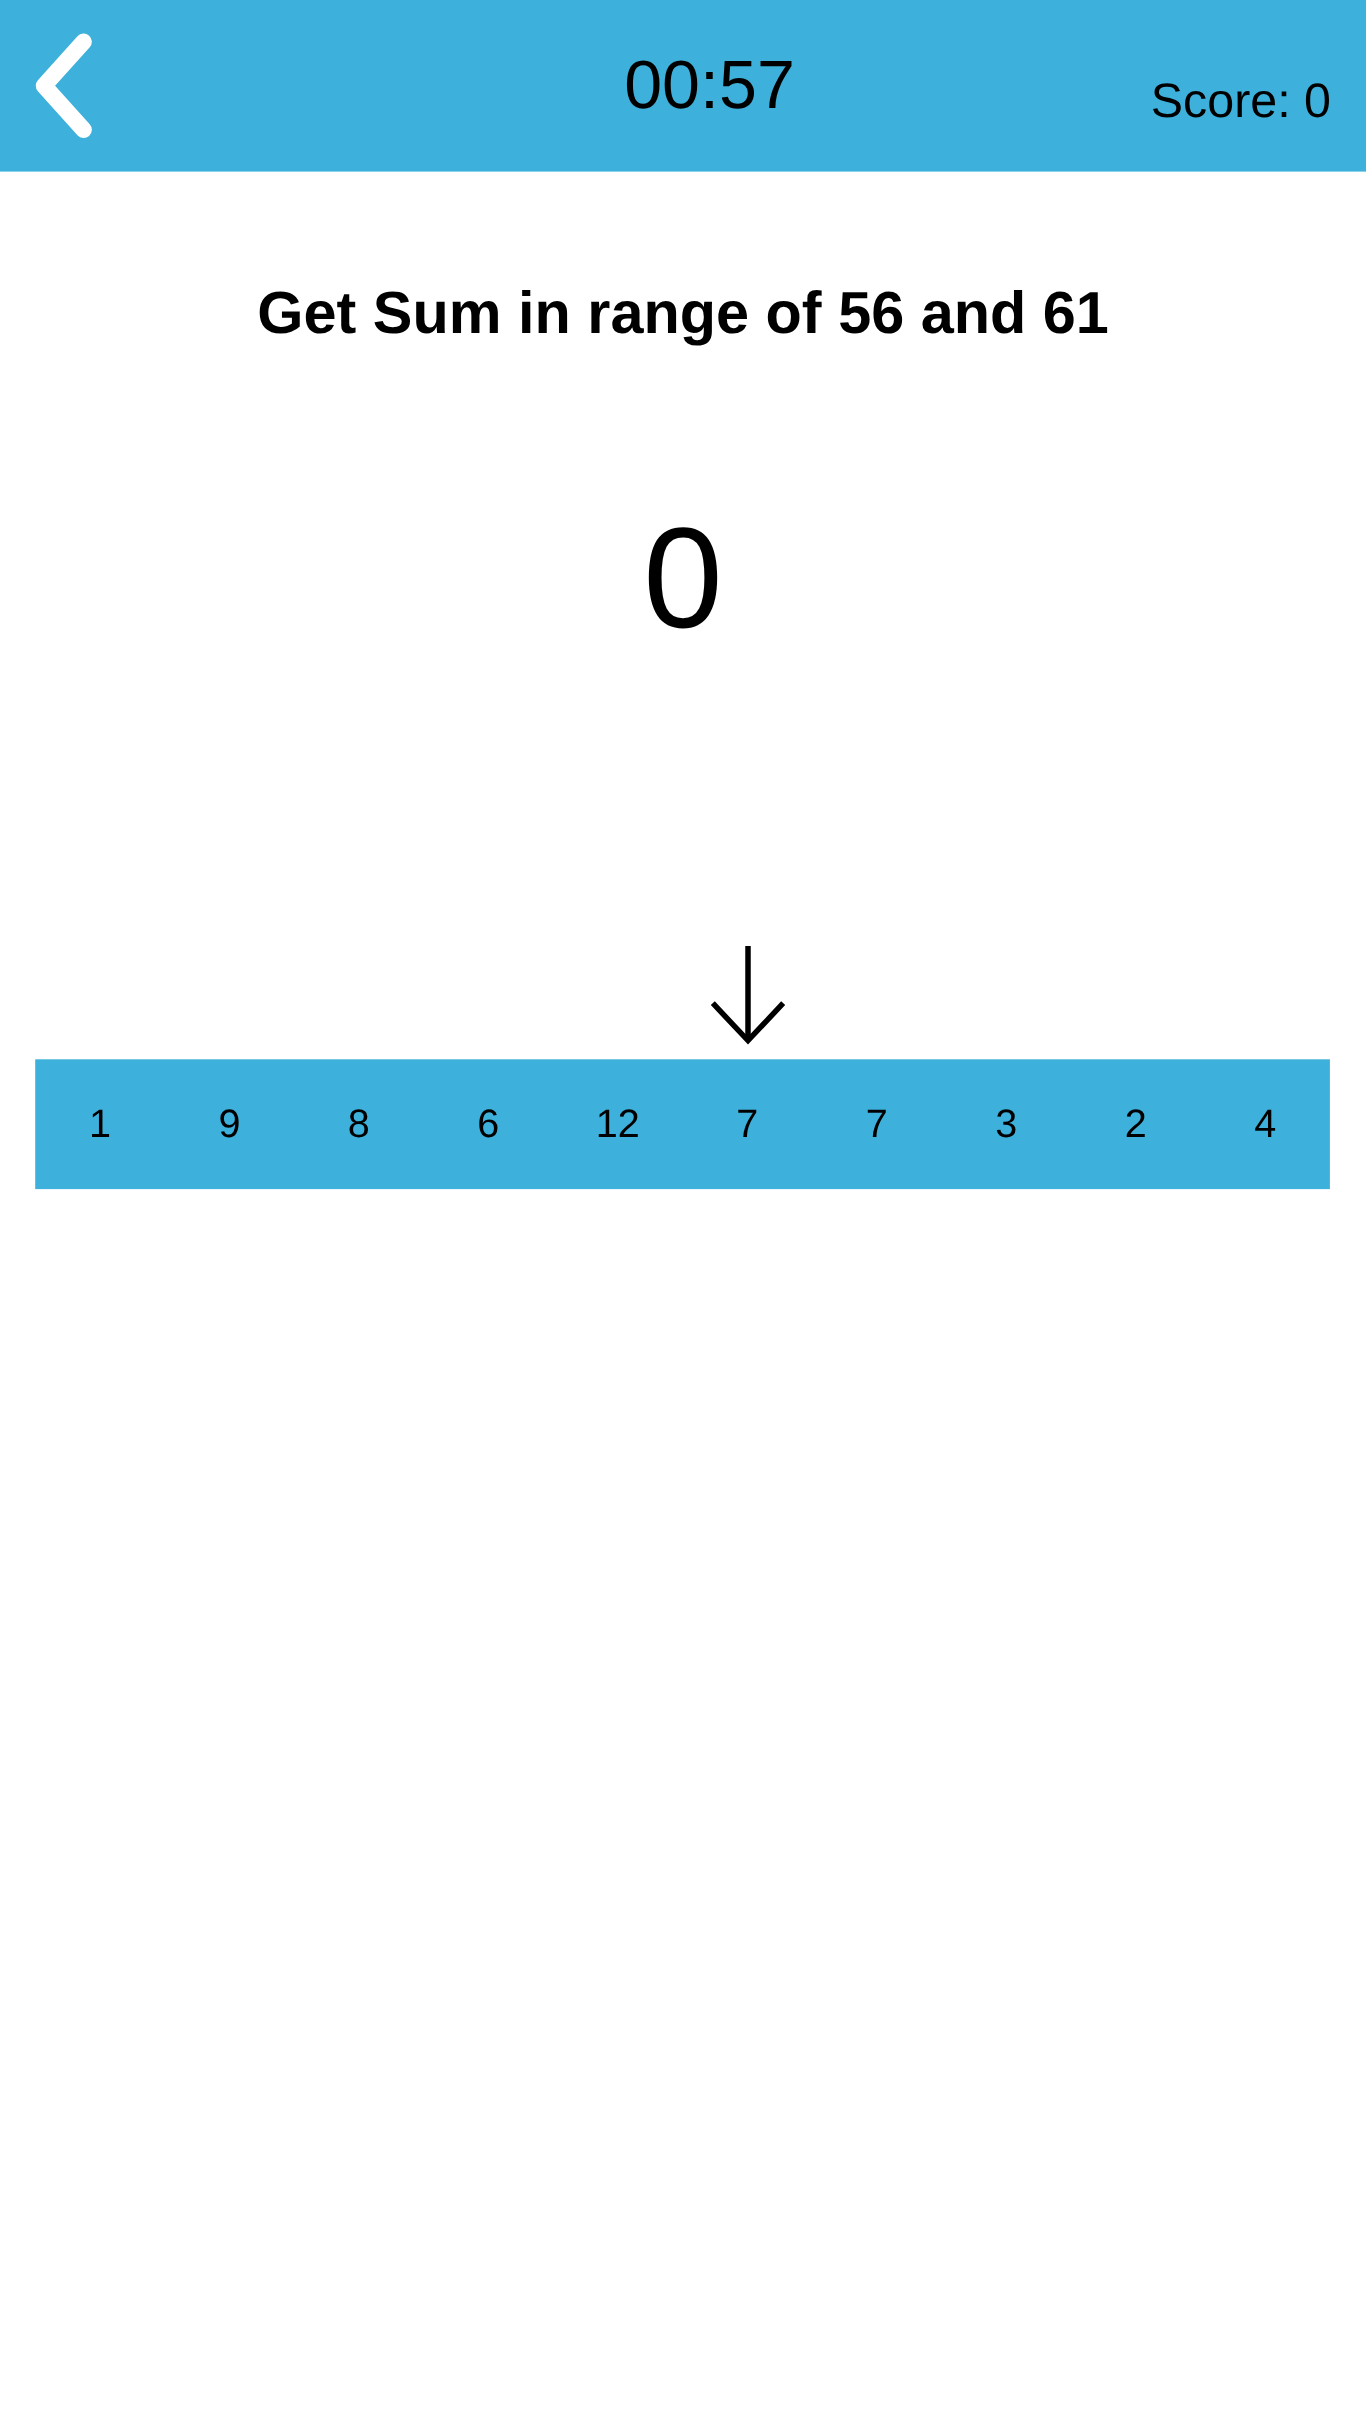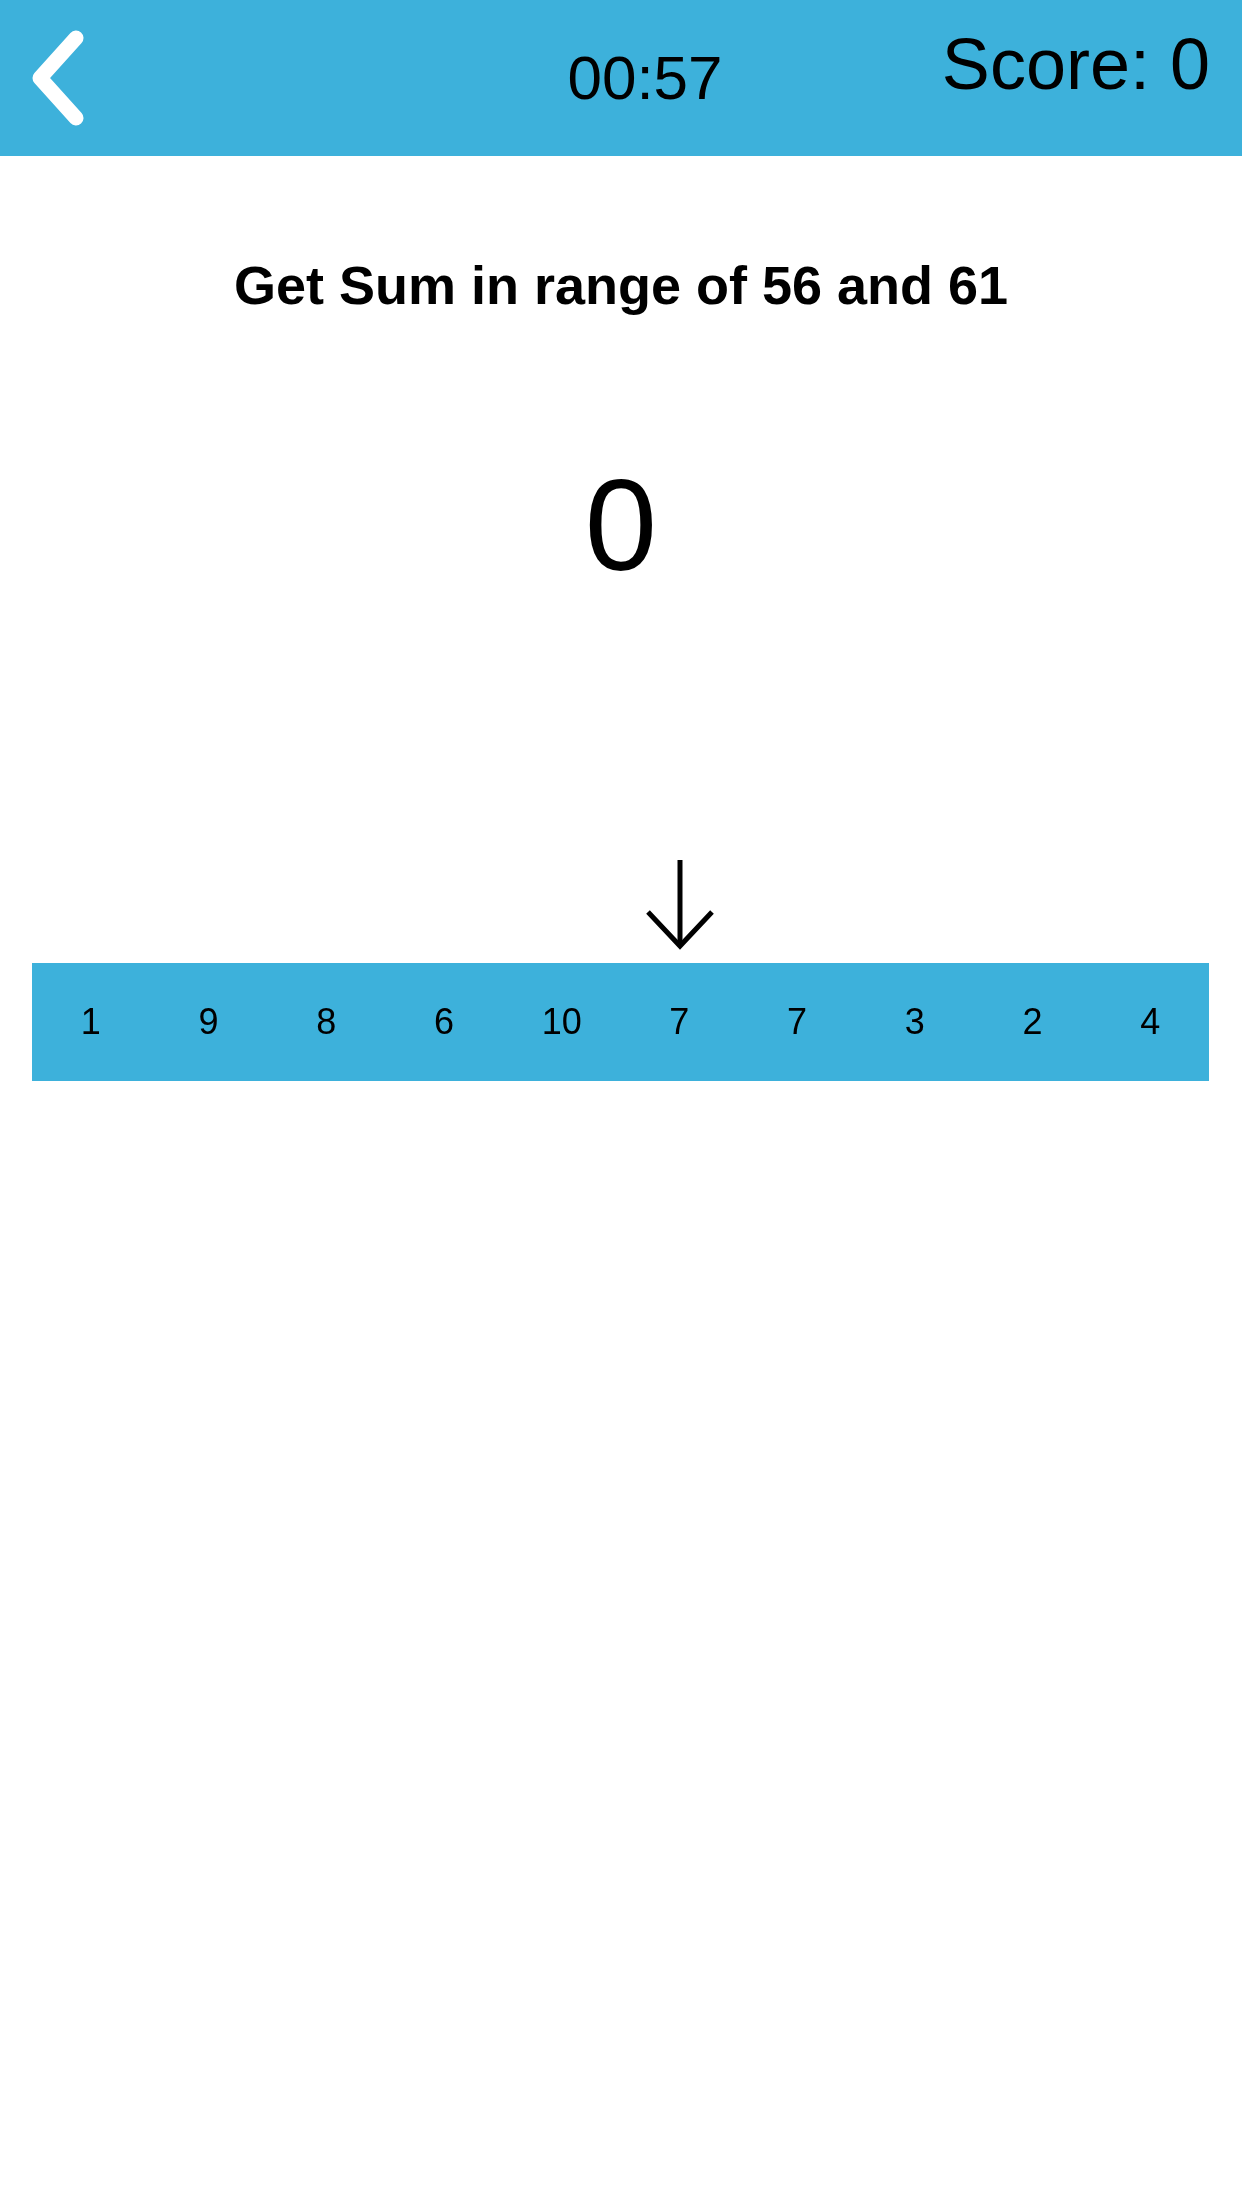--- a/index.html
+++ b/index.html
@@ -12,21 +12,21 @@
     background: #3db1db;
   }
   .back {
     position: absolute; left: 26px; top: 28px; width: 70px; height: 100px; cursor: pointer;
   }
   .timer {
     position: absolute; left: 0; width: 1242px; top: 40px; text-align: center;
     font-size: 62px; line-height: 76px; padding-left: 24px;
   }
   .score {
-    position: absolute; right: 32px; top: 26px; font-size: 72px; line-height: 76px;
+    position: absolute; right: 32px; top: 54px; font-size: 44px; line-height: 76px;
   }
   .prompt {
     position: absolute; left: 0; width: 1242px; top: 250px; text-align: center;
     font-size: 54px; line-height: 70px; font-weight: bold;
   }
   .sum {
     position: absolute; left: 0; width: 1242px; top: 455px; text-align: center;
     font-size: 130px; line-height: 140px;
   }
   .pointer {
@@ -61,19 +61,19 @@
     <line x1="36" y1="2" x2="36" y2="86" stroke="#000" stroke-width="5"></line>
     <polyline points="4,54 36,88 68,54" fill="none" stroke="#000" stroke-width="5"></polyline>
   </svg>
 </div>
 
 <div class="strip">
   <div class="num">1</div>
   <div class="num">9</div>
   <div class="num">8</div>
   <div class="num">6</div>
-  <div class="num">10</div>
+  <div class="num">12</div>
   <div class="num">7</div>
   <div class="num">7</div>
   <div class="num">3</div>
   <div class="num">2</div>
   <div class="num">4</div>
 </div>
 
 </body></html>

